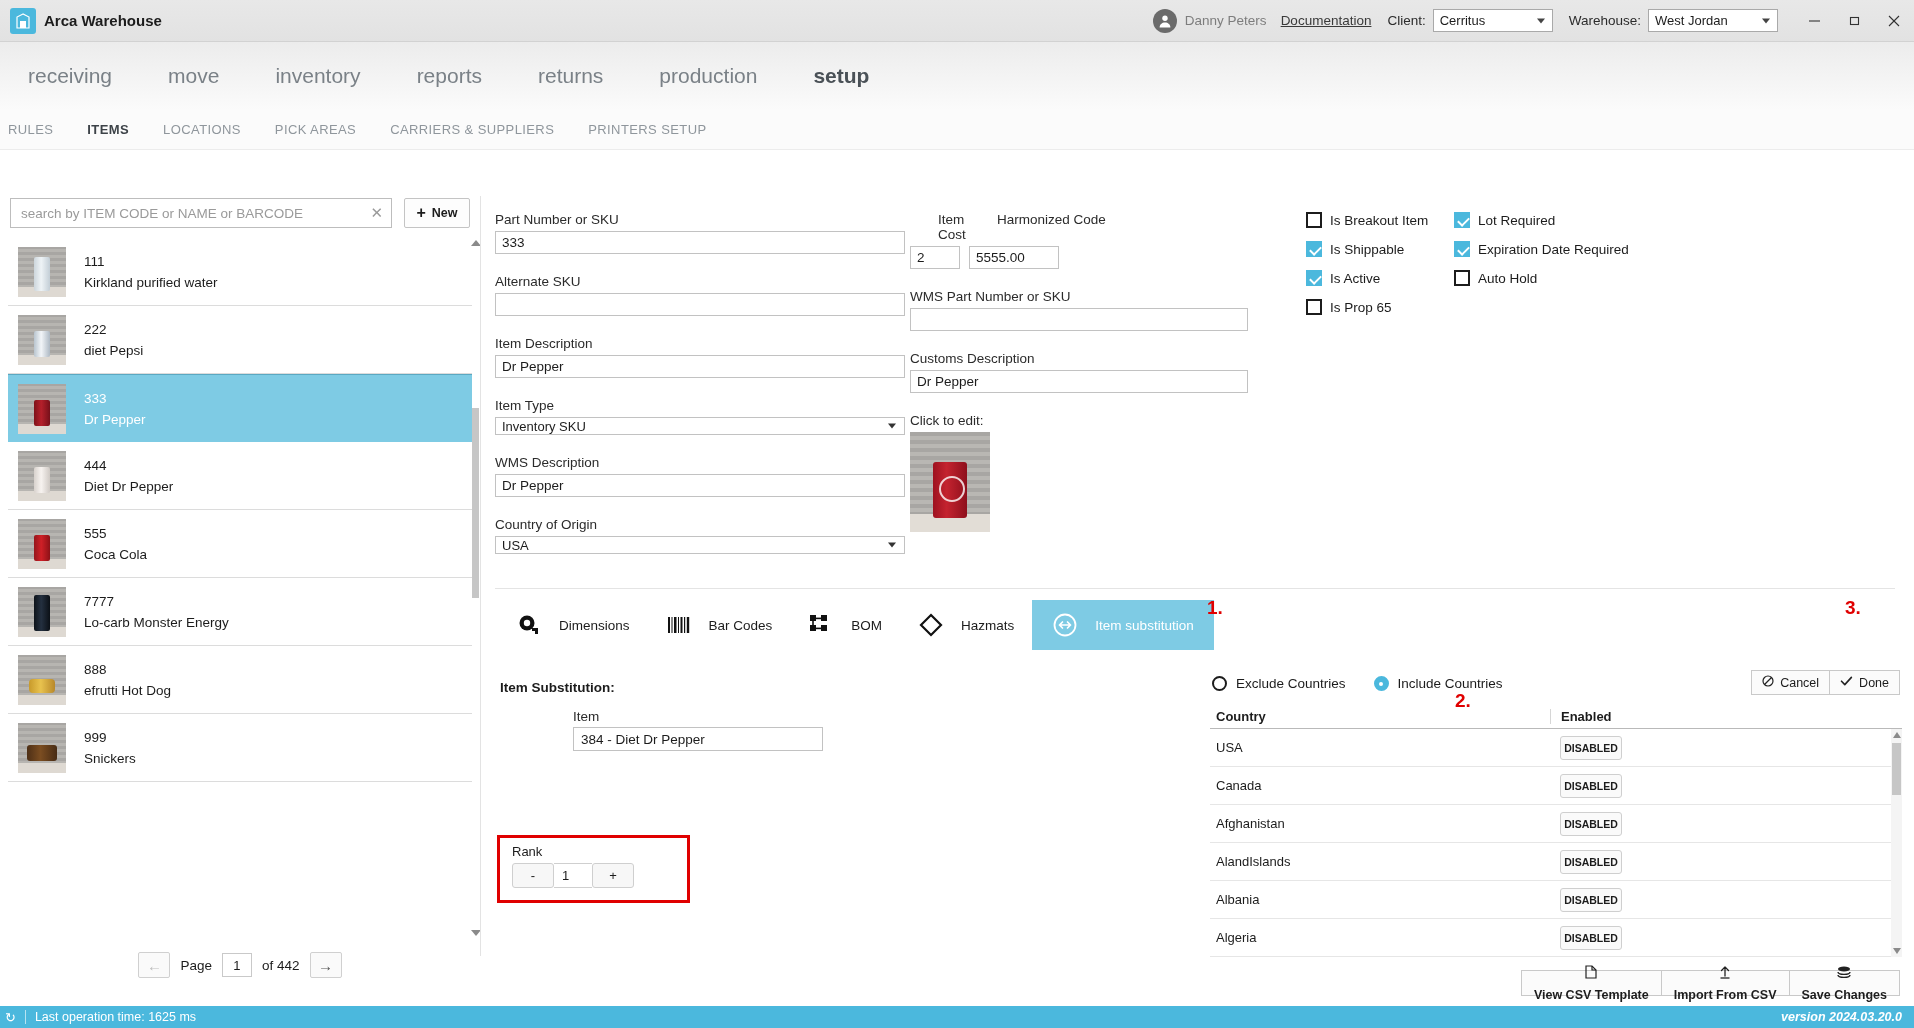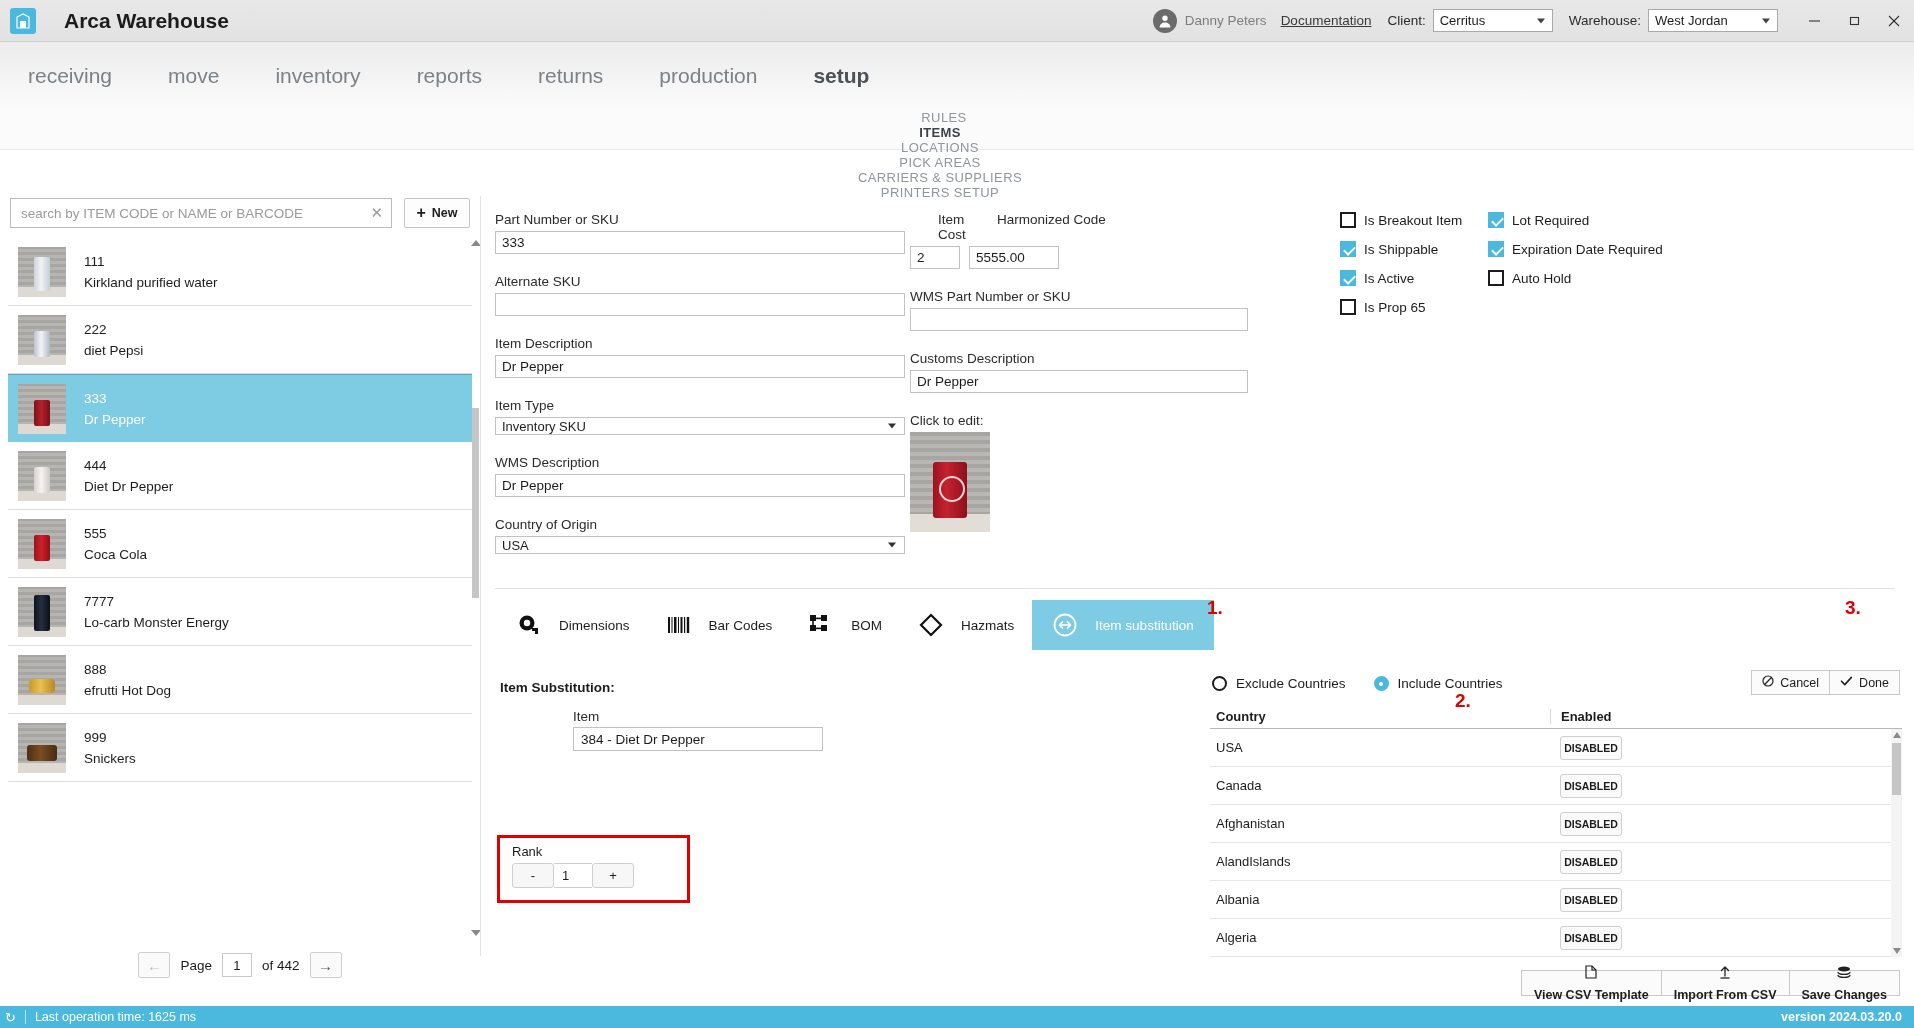--- a/index.html
+++ b/index.html
@@ -23,21 +23,21 @@
     border-bottom: 1px solid #d2d2d2;
     display: flex; align-items: center;
   }
   .app-logo {
     width: 26px; height: 26px; margin-left: 10px;
     background: #4bb8dd; border-radius: 3px;
     display: flex; align-items: center; justify-content: center;
     color: #fff;
   }
   .app-title {
-    margin-left: 28px; font-size: 21px; color: #1c1c1c; font-weight: bold;
+    margin-left: 8px; font-size: 15px; color: #1c1c1c; font-weight: bold;
   }
   .tb-right {
     margin-left: auto; display: flex; align-items: center; height: 42px;
   }
   .avatar-ic {
     width: 24px; height: 24px; border-radius: 50%;
     background: #6b6b6b; color: #fff;
     display: flex; align-items: center; justify-content: center;
     margin-right: 8px;
   }
@@ -74,21 +74,20 @@
     font-size: 21px; color: #7a8187; margin-left: 14px; margin-right: 14px;
     padding: 0 14px; cursor: pointer;
   }
   .mainnav .nv.active { color: #4a5157; font-weight: bold; }
 
   
   .subnav {
     position: absolute; left: 0; top: 110px; width: 1914px; height: 40px;
     background: #fbfbfb; display: flex; align-items: center;
     border-bottom: 1px solid #ececec;
-    flex-direction: column;
   }
   .subnav .sv {
     font-size: 13px; color: #8f969c; letter-spacing: .4px;
     margin-right: 34px; cursor: pointer;
   }
   .subnav .sv:first-child { margin-left: 8px; }
   .subnav .sv.active { color: #3d4348; font-weight: bold; }
 
   
   .leftpane {
@@ -201,21 +200,21 @@
     font-size: 13px; color: #1c1c1c; display: flex; align-items: center;
     padding: 8px 6px; position: relative;
   }
   .fld-select .caret {
     position: absolute; right: 8px; top: 50%; transform: translateY(-50%);
     border-left: 4px solid transparent; border-right: 4px solid transparent;
     border-top: 5px solid #333;
   }
   .col-left { position: absolute; left: 0; top: 0; width: 410px; }
   .col-mid  { position: absolute; left: 415px; top: 0; width: 415px; }
-  .col-right{ position: absolute; left: 845px; top: 0; width: 420px; }
+  .col-right{ position: absolute; left: 811px; top: 0; width: 420px; }
   .grp { margin-bottom: 20px; }
 
   .photo {
     width: 80px; height: 100px; position: relative; overflow: hidden;
     margin-top: 4px; cursor: pointer;
   }
   .photo .wall {
     position: absolute; inset: 0;
     background: repeating-linear-gradient(0deg, #a8a6a3 0 4px, #b9b7b3 4px 8px), #aba9a6;
   }
@@ -371,21 +370,21 @@
   .bb + .bb { border-left: none; }
 
   
   .statusbar {
     position: absolute; left: 0; bottom: 0; width: 1914px; height: 22px;
     background: #4bb8dd; display: flex; align-items: center;
     color: #fff; font-size: 12.5px;
   }
   .statusbar .refresh { margin: 0 9px 0 5px; font-size: 13px; }
   .statusbar .sep { width: 1px; height: 14px; background: rgba(255,255,255,.6); margin-right: 9px; }
-  .statusbar .ver { margin-left: auto; margin-right: 12px; font-weight: bold; }
+  .statusbar .ver { margin-left: auto; margin-right: 12px; font-weight: bold; font-style: italic; }
 </style>
 </head>
 <body>
 
 <div class="app">
 
   <div class="titlebar">
     <div class="app-logo">
       <svg width="14" height="16" viewBox="0 0 14 16">
           <path d="M7 1 1 4v11h12V4L7 1z" fill="none" stroke="#fff" stroke-width="1.2"></path>

